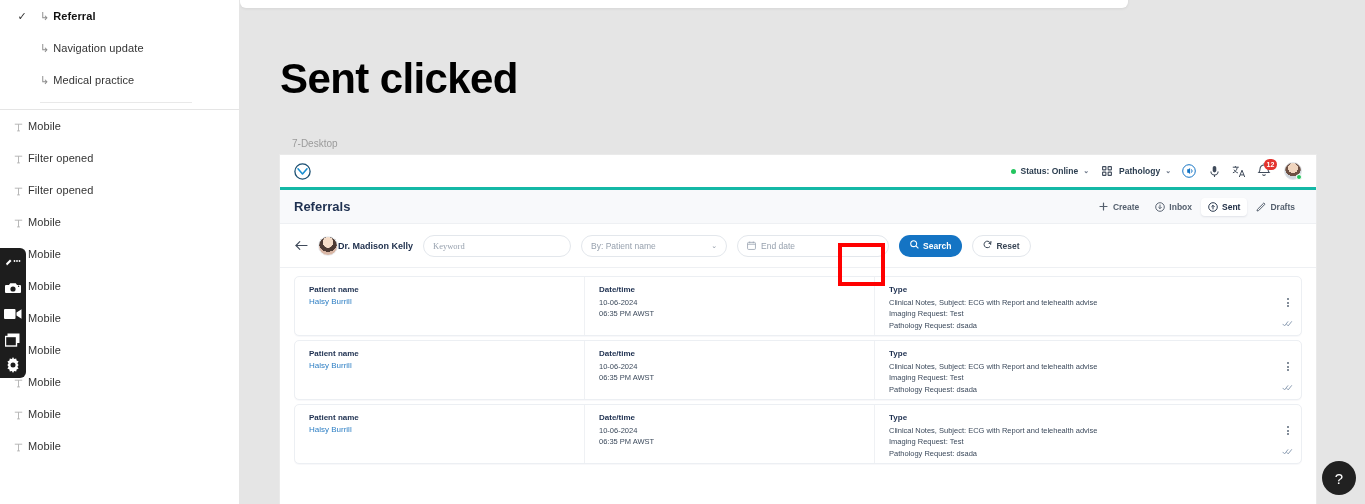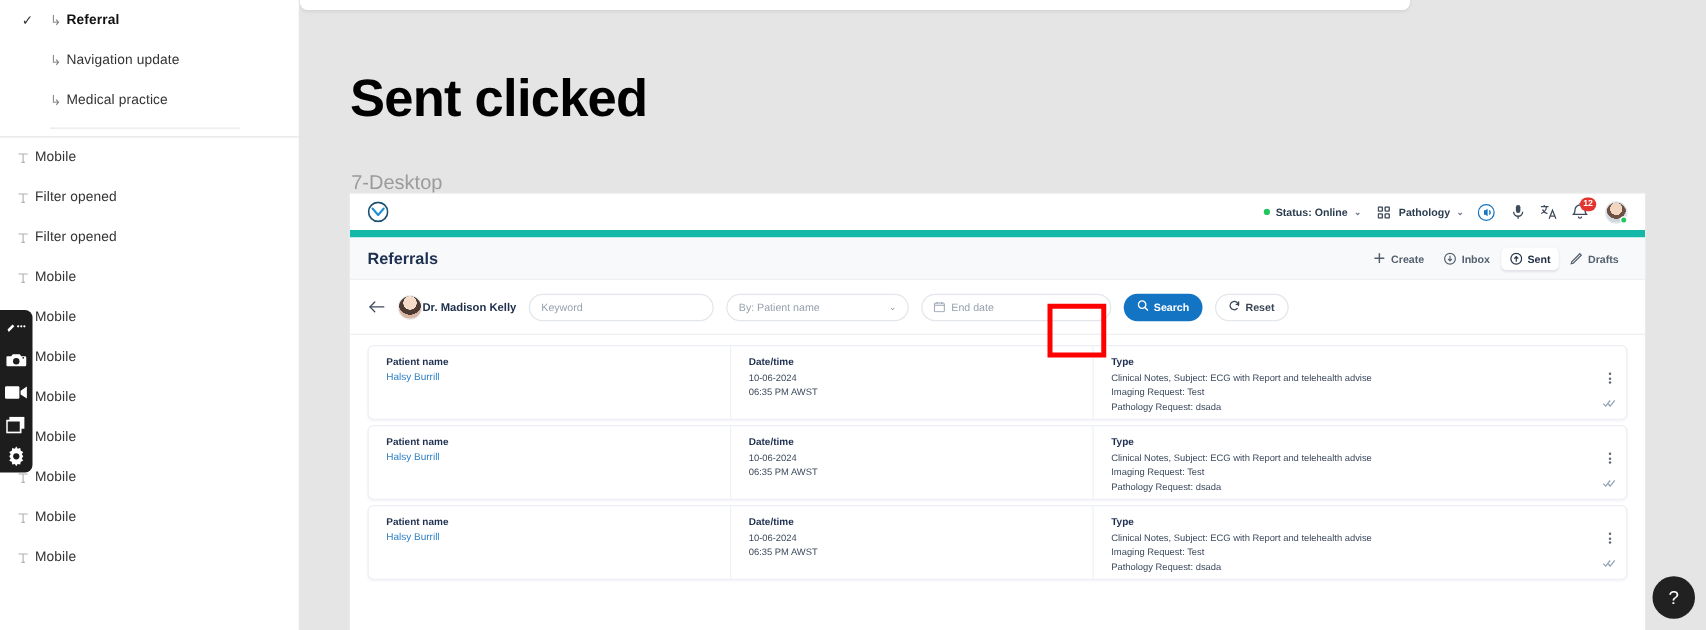--- a/index.html
+++ b/index.html
@@ -79,35 +79,35 @@
     border-radius: 0 0 6px 6px;
     box-shadow: 0 1px 3px rgba(0,0,0,0.07);
   }
 
   .page-title {
     position: absolute; left: 40px; top: 55px;
     font-size: 42px; font-weight: bold;
     color: #000000; letter-spacing: -0.6px;
   }
   .frame-label {
-    position: absolute; left: 41px; top: 138px;
-    font-size: 16px; color: #9b9b9b;
+    position: absolute; left: 52px; top: 138px;
+    font-size: 10px; color: #9b9b9b;
   }
 
   
   .app {
     position: absolute; left: 40px; top: 155px;
     width: 1036px; height: 360px;
     background: #ffffff;
     box-shadow: 0 0 0 1px #eaeaea;
     overflow: hidden;
   }
   .app-header {
     height: 35px; background: #ffffff;
-    border-bottom: 6px solid #14b8a6;
+    border-bottom: 3px solid #14b8a6;
     display: flex; align-items: center;
     padding: 0 14px;
   }
   .brand-logo { width: 17px; height: 17px; }
   .hdr-right { margin-left: auto; display: flex; align-items: center; gap: 11px; }
   .status-pill { display: flex; align-items: center; gap: 5px; font-size: 8.5px; color: #2c3e50; font-weight: bold;}
   .dot-green { width: 5px; height: 5px; border-radius: 50%; background: #22c55e; }
   .chev { font-size: 7px; color: #6b7688; }
   .nav-pill { display: flex; align-items: center; gap: 5px; font-size: 8.5px; color: #2c3e50; font-weight: bold; }
   .hicon { width: 14px; height: 14px; display: flex; align-items: center; justify-content: center; color: #5b6676; }
@@ -160,21 +160,21 @@
     width: 20px; height: 20px; border-radius: 50%;
     background: radial-gradient(circle at 50% 30%, #f5dcc8 0 34%, #4d3a33 35% 60%, #d9b7a6 61% 100%);
     border: 1px solid #eceff2;
   }
   .doc-name { font-size: 9px; font-weight: bold; color: #1d2e4b; white-space: nowrap; }
   .fld {
     height: 22px; border: 1px solid #e3e7ec; border-radius: 11px;
     background: #fff; display: flex; align-items: center;
     padding: 0 9px; font-size: 8.5px; color: #97a1ae; gap: 5px;
   }
-  .fld-keyword { width: 148px; }
+  .fld-keyword { width: 148px; font-family: Liberation Serif, serif; }
   .fld-by { width: 146px; }
   .fld-by .chev-d { margin-left: auto; color: #8b95a3; font-size: 7px; }
   .fld-date { width: 152px; }
   .cal { width: 9px; height: 9px; color: #9aa4b1; }
   .btn-search {
     height: 22px; border-radius: 11px; background: #1474c4; color: #fff;
     display: flex; align-items: center; gap: 4px; padding: 0 11px;
     font-size: 8.5px; font-weight: bold;
   }
   .btn-reset {

